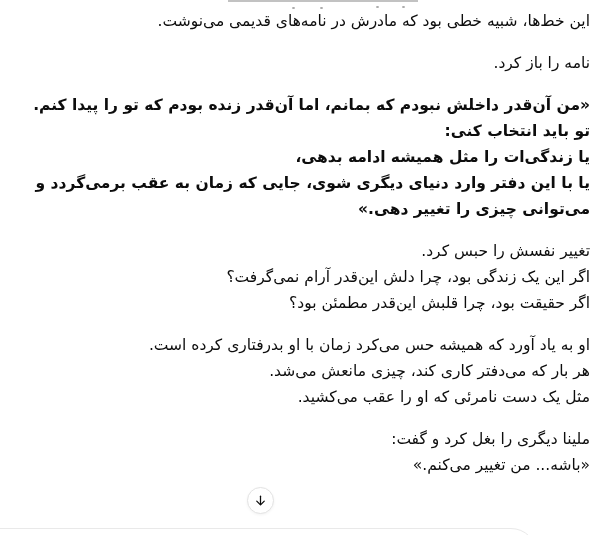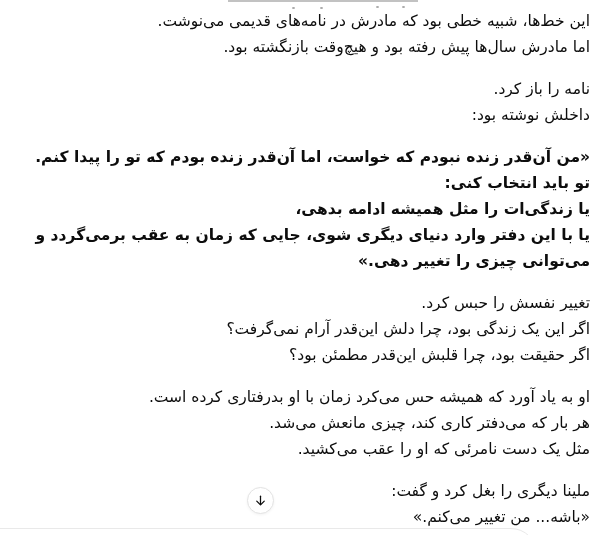--- a/index.html
+++ b/index.html
@@ -92,28 +92,26 @@
     <div class="remnant-bar"></div>
     <div class="remnant-dot dot1"></div>
     <div class="remnant-dot dot2"></div>
     <div class="remnant-dot dot3"></div>
     <div class="remnant-dot dot4"></div>
   </div>
 
   <div class="message-content" id="message-container">
       <div class="para">
         <div class="line">این خط‌ها، شبیه خطی بود که مادرش در نامه‌های قدیمی می‌نوشت.</div>
-        <div class="line">اما مادرش سال‌ها پیش رفته بود و هیچ‌وقت بازنگشته بود.</div>
       </div>
       <div class="para">
         <div class="line">نامه را باز کرد.</div>
-        <div class="line">داخلش نوشته بود:</div>
       </div>
       <div class="para bold">
-        <div class="line">«من آن‌قدر زنده نبودم که خواست، اما آن‌قدر زنده بودم که تو را پیدا کنم.</div>
+        <div class="line">«من آن‌قدر داخلش نبودم که بمانم، اما آن‌قدر زنده بودم که تو را پیدا کنم.</div>
         <div class="line">تو باید انتخاب کنی:</div>
         <div class="line">یا زندگی‌ات را مثل همیشه ادامه بدهی،</div>
         <div class="line">یا با این دفتر وارد دنیای دیگری شوی، جایی که زمان به عقب برمی‌گردد و می‌توانی چیزی را تغییر دهی.»</div>
       </div>
       <div class="para">
         <div class="line">تغییر نفسش را حبس کرد.</div>
         <div class="line">اگر این یک زندگی بود، چرا دلش این‌قدر آرام نمی‌گرفت؟</div>
         <div class="line">اگر حقیقت بود، چرا قلبش این‌قدر مطمئن بود؟</div>
       </div>
       <div class="para">

